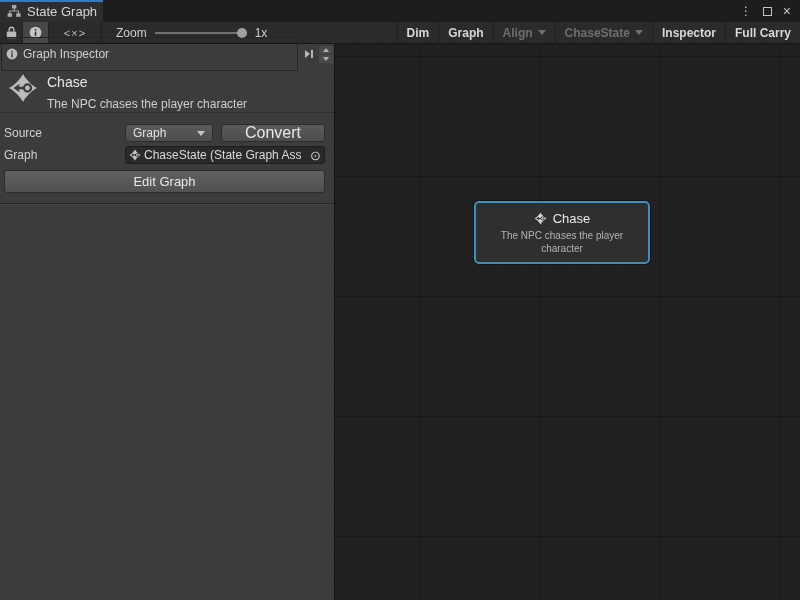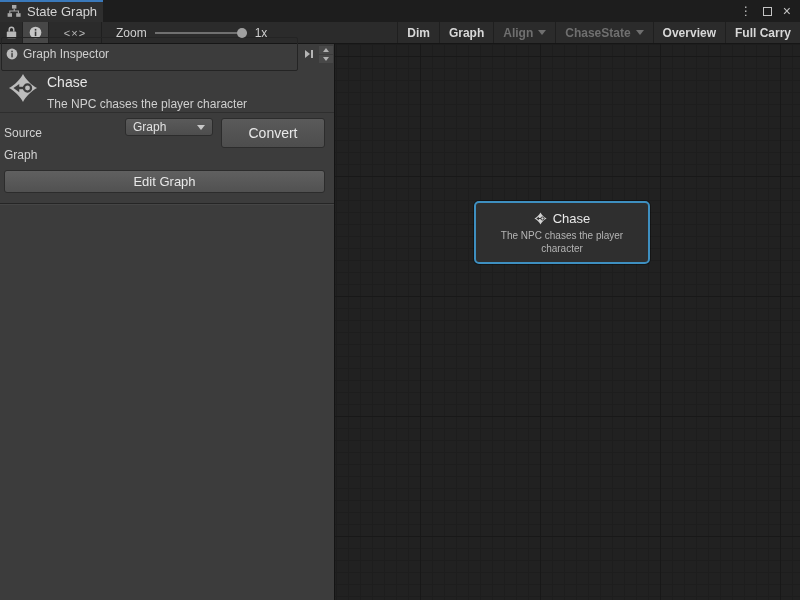--- a/index.html
+++ b/index.html
@@ -68,23 +68,23 @@
 
   .fields { padding:11px 9px 0 4px; height:91px; border-bottom:1px solid #252525; }
   .frow { display:flex; align-items:center; height:18px; margin-bottom:4px; }
   .flabel { width:121px; font-size:12px; color:#d2d2d2; }
   .fctrl { flex:1; display:flex; gap:8px; }
   .dropdown { width:88px; height:18px; background:linear-gradient(#5a5a5a,#4d4d4d);
               border:1px solid #2c2c2c; border-radius:3px; display:flex; align-items:center;
               justify-content:space-between; padding:0 7px; font-size:12px; color:#e2e2e2; }
   .dd-caret { width:0; height:0; border-left:4px solid transparent; border-right:4px solid transparent;
               border-top:5px solid #c8c8c8; }
-  .btn { height:30px; background:linear-gradient(#5a5a5a,#4d4d4d); border:1px solid #2c2c2c;
+  .btn { height:18px; background:linear-gradient(#5a5a5a,#4d4d4d); border:1px solid #2c2c2c;
          border-radius:3px; display:flex; align-items:center; justify-content:center;
-         font-size:14px; color:#e8e8e8; }
+         font-size:16px; color:#e8e8e8; }
   .convert-btn { flex:1; }
   .objfield { flex:1; height:18px; background:#2a2a2a; border:1px solid #1d1d1d; border-radius:3px;
               display:flex; align-items:center; gap:3px; padding:0 2px 0 3px; overflow:hidden;
               font-size:12px; color:#dadada; }
   .obj-text { flex:1; white-space:nowrap; overflow:hidden; }
   .picker { color:#cfcfcf; font-size:13px; line-height:1; padding-right:1px; }
   .editgraph-btn { width:100%; height:23px; margin-top:6px; font-size:13px;
                    background:linear-gradient(#606060,#515151); }
   .panel-rest { flex:1; border-top:1px solid #454545; }
 
@@ -171,21 +171,21 @@
       </div>
       <div class="tbtn disabled">
         <span>Align</span>
         <span class="caret"></span>
       </div>
       <div class="tbtn disabled">
         <span>ChaseState</span>
         <span class="caret"></span>
       </div>
       <div class="tbtn">
-        <span>Overview</span>
+        <span>Inspector</span>
       </div>
       <div class="tbtn">
         <span>Full Carry</span>
       </div>
     </div>
   </div>
 
   <div class="main">
 
     <div class="inspector">
@@ -237,20 +237,34 @@
               <span>Graph</span>
               <span class="dd-caret"></span>
             </div>
             <div class="btn convert-btn">
               <span>Convert</span>
             </div>
           </div>
         </div>
         <div class="frow">
           <span class="flabel">Graph</span>
+          <div class="fctrl">
+            <div class="objfield">
+              <span>
+                <svg width="12" height="12" viewBox="0 0 16 16">
+                  <path d="M8 0.5 C9.3 3.2 12.8 6.7 15.5 8 C12.8 9.3 9.3 12.8 8 15.5 C6.7 12.8 3.2 9.3 0.5 8 C3.2 6.7 6.7 3.2 8 0.5 Z" fill="#c6c6c6"></path>
+                  <circle cx="10.4" cy="8" r="1.9" fill="none" stroke="#2a2a2a" stroke-width="1.2"></circle>
+                  <path d="M8.5 8 H5.4" stroke="#2a2a2a" stroke-width="1.3"></path>
+                  <path d="M6 5.8 L2.9 8 L6 10.2 Z" fill="#2a2a2a"></path>
+                </svg>
+              </span>
+              <span class="obj-text">ChaseState (State Graph Ass</span>
+              <span class="picker">⊙</span>
+            </div>
+          </div>
         </div>
         <div class="btn editgraph-btn">
           <span>Edit Graph</span>
         </div>
       </div>
 
       <div class="panel-rest"></div>
     </div>
 
     <div class="canvas">

